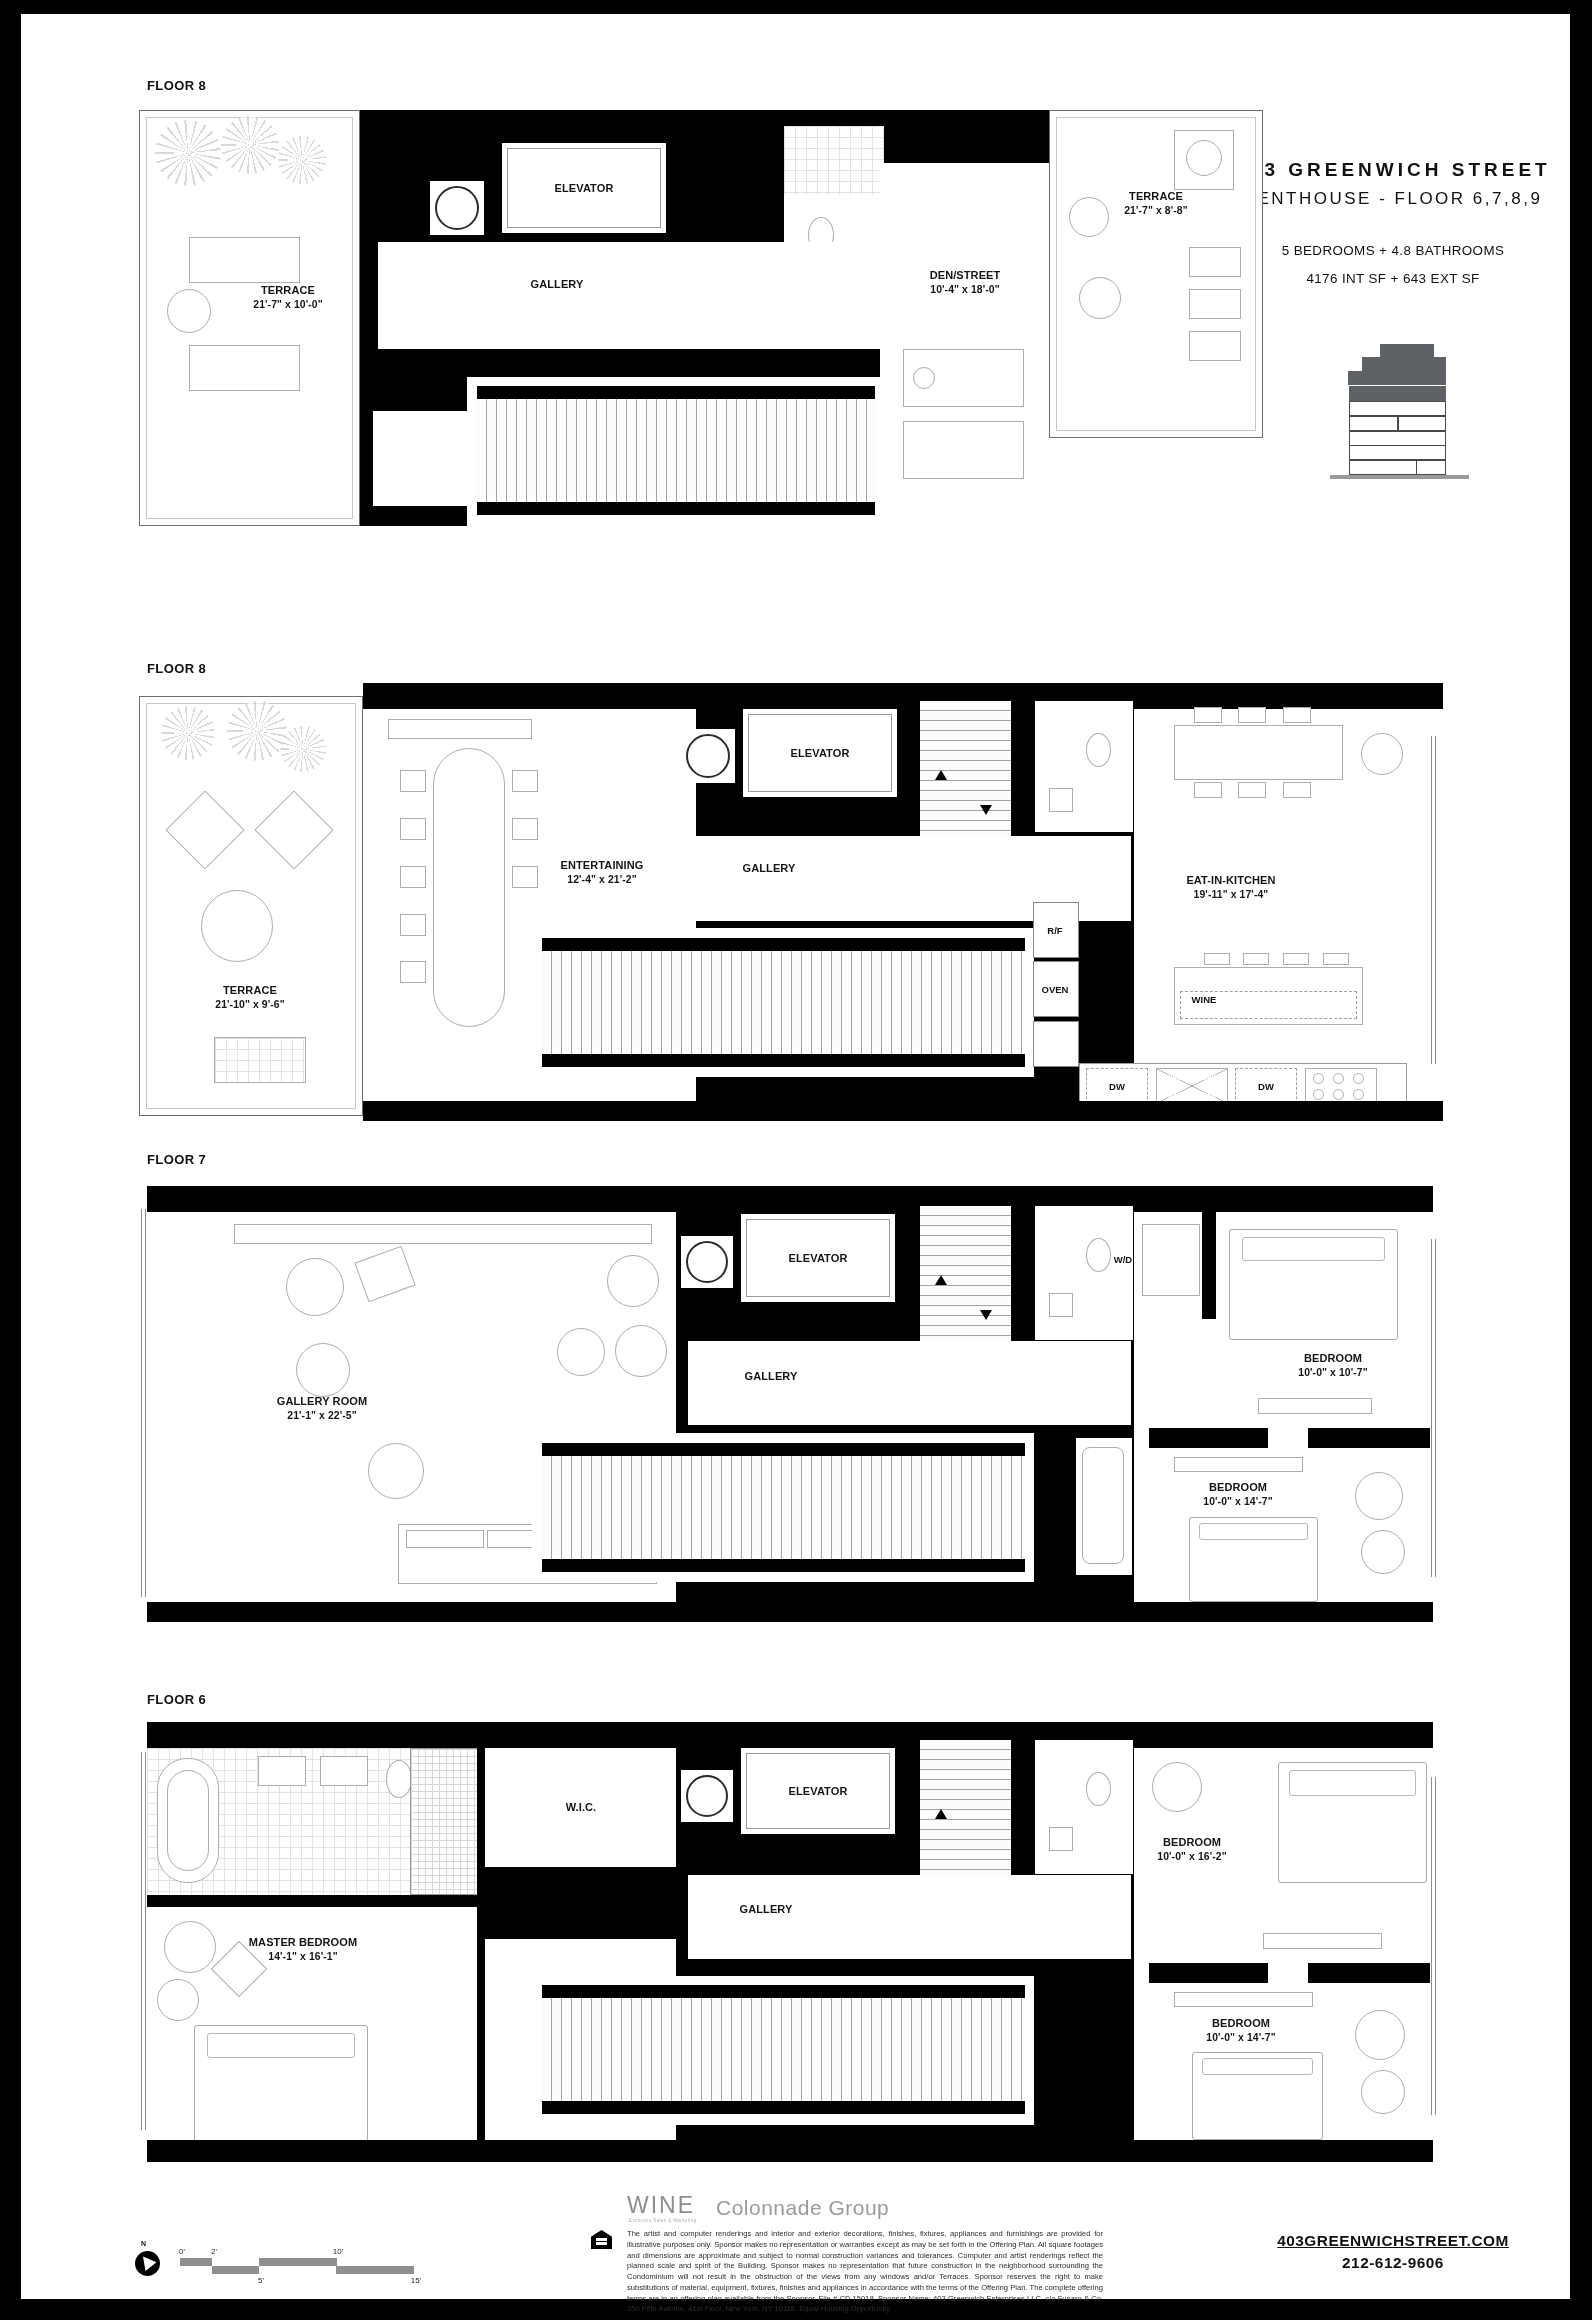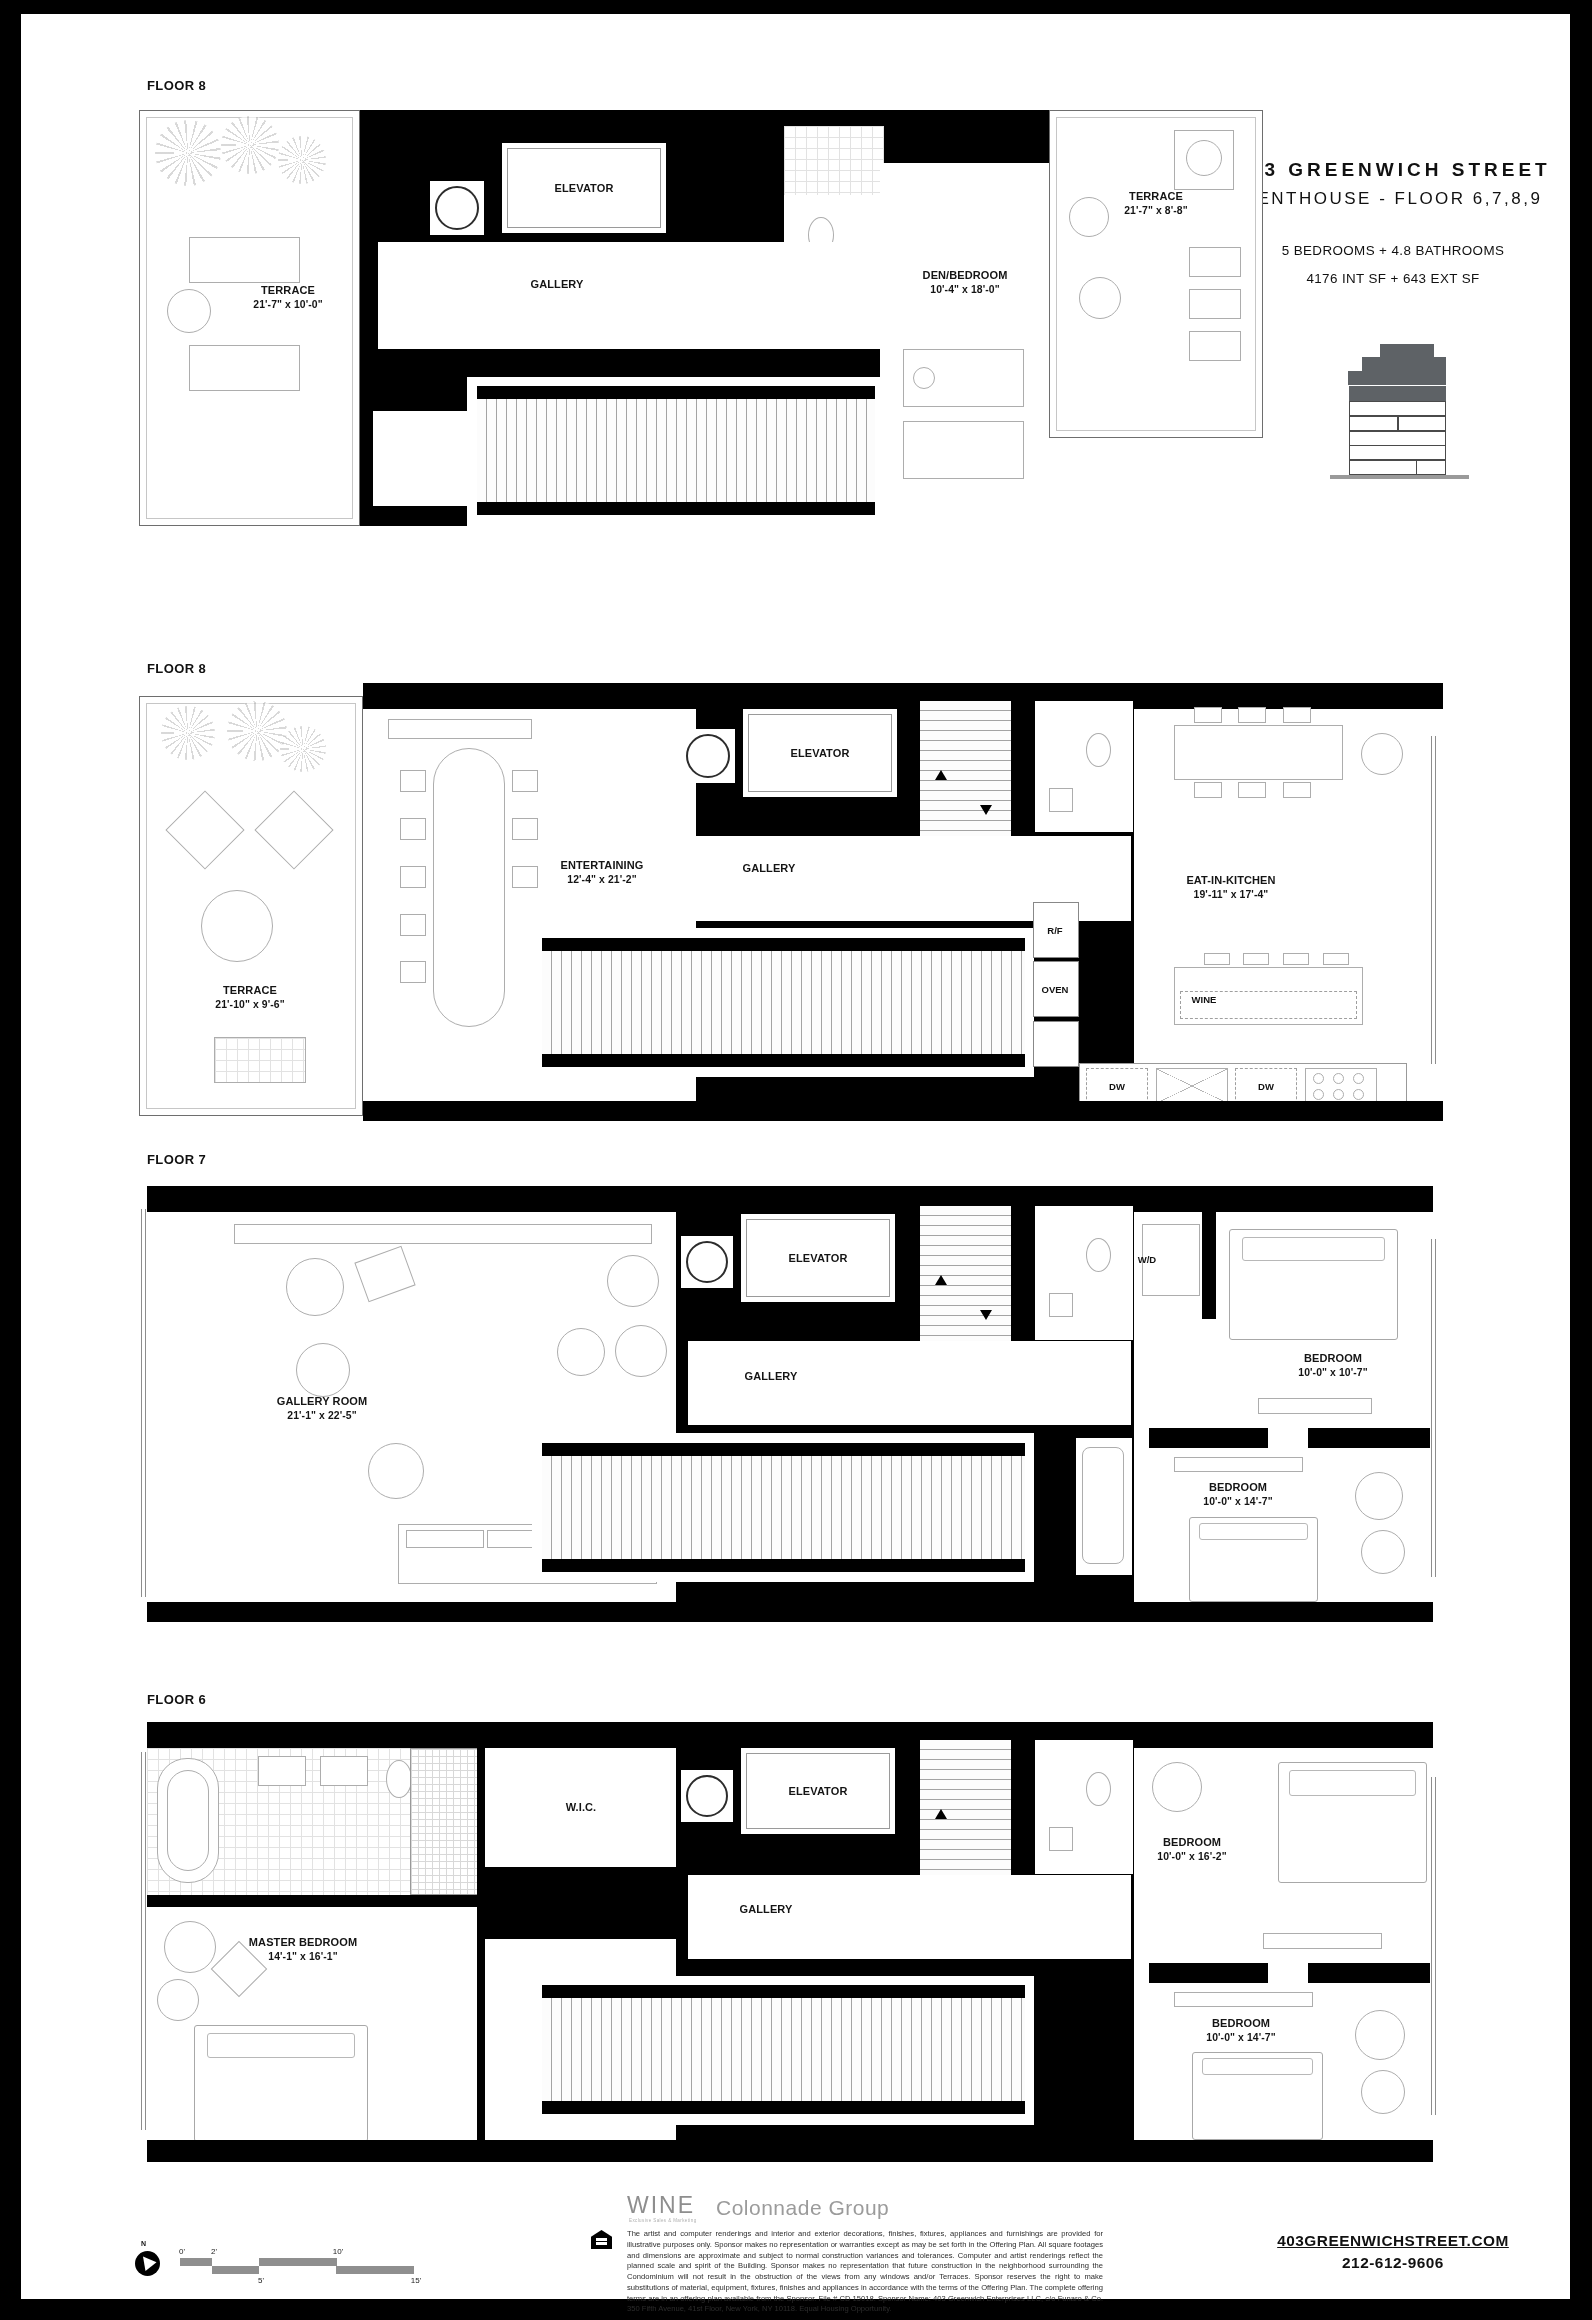--- a/index.html
+++ b/index.html
@@ -120,21 +120,21 @@
   <div class="wht" style="left:645px;top:117px;width:100px;height:80px"></div>
   <div class="furn rd" style="left:669px;top:139px;width:26px;height:36px"></div>
   <div class="wht" style="left:239px;top:164px;width:597px;height:107px"></div>
   <div class="rl" style="left:418px;top:206px">GALLERY</div>
   <div class="wht" style="left:328px;top:299px;width:418px;height:149px"></div>
   <div class="stair-h" style="left:338px;top:308px;width:398px;height:129px"></div>
   <div class="wht" style="left:234px;top:333px;width:100px;height:95px"></div>
 
   <div class="wht" style="left:741px;top:85px;width:169px;height:363px"></div>
   <div class="rl" style="left:826px;top:204px">
-    <span>DEN/BEDROOM</span>
+    <span>DEN/STREET</span>
     <span class="d">10'-4" x 18'-0"</span>
   </div>
   <div class="furn" style="left:764px;top:271px;width:121px;height:58px"></div>
   <div class="furn" style="left:764px;top:343px;width:121px;height:58px"></div>
   <div class="furn rd" style="left:774px;top:289px;width:22px;height:22px"></div>
 
   <div class="ln" style="left:910px;top:32px;width:214px;height:328px">
       <div class="lni"></div>
     </div>
   <div class="furn" style="left:1035px;top:52px;width:60px;height:60px"></div>
@@ -288,21 +288,21 @@
   <div class="furn" style="left:910px;top:149px;width:24px;height:24px"></div>
   <div class="wht" style="left:549px;top:197px;width:443px;height:84px"></div>
   <div class="rl" style="left:632px;top:232px">GALLERY</div>
   <div class="wht" style="left:393px;top:289px;width:502px;height:149px"></div>
   <div class="stair-h" style="left:403px;top:299px;width:483px;height:129px"></div>
   <div class="wht" style="left:937px;top:294px;width:56px;height:137px"></div>
   <div class="furn" style="left:943px;top:303px;width:42px;height:117px;border-radius:8px"></div>
 
   <div class="wht" style="left:995px;top:68px;width:297px;height:390px"></div>
   <div class="furn" style="left:1003px;top:80px;width:58px;height:72px"></div>
-  <div class="fx" style="left:1008px;top:115px">W/D</div>
+  <div class="fx" style="left:984px;top:115px">W/D</div>
   <div class="blk" style="left:1063px;top:68px;width:14px;height:107px"></div>
   <div class="bed" style="left:1090px;top:85px;width:169px;height:111px">
       <i></i>
     </div>
   <div class="rl" style="left:1194px;top:221px">
     <span>BEDROOM</span>
     <span class="d">10'-0" x 10'-7"</span>
   </div>
   <div class="furn" style="left:1119px;top:254px;width:114px;height:16px"></div>
   <div class="blk" style="left:1010px;top:284px;width:119px;height:20px"></div>

